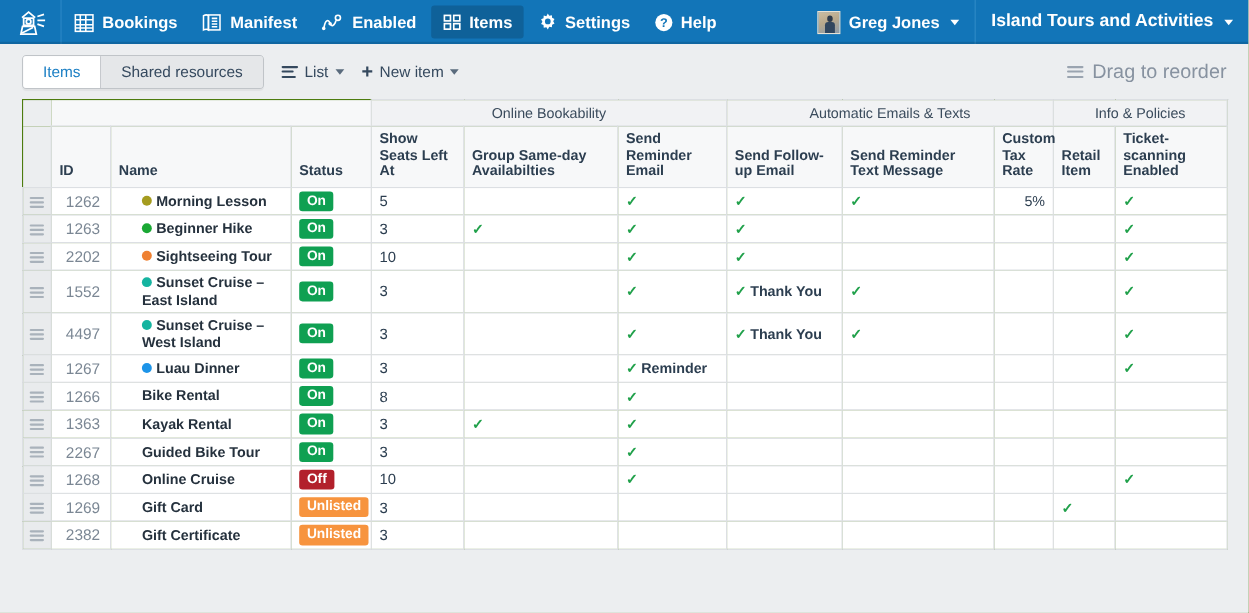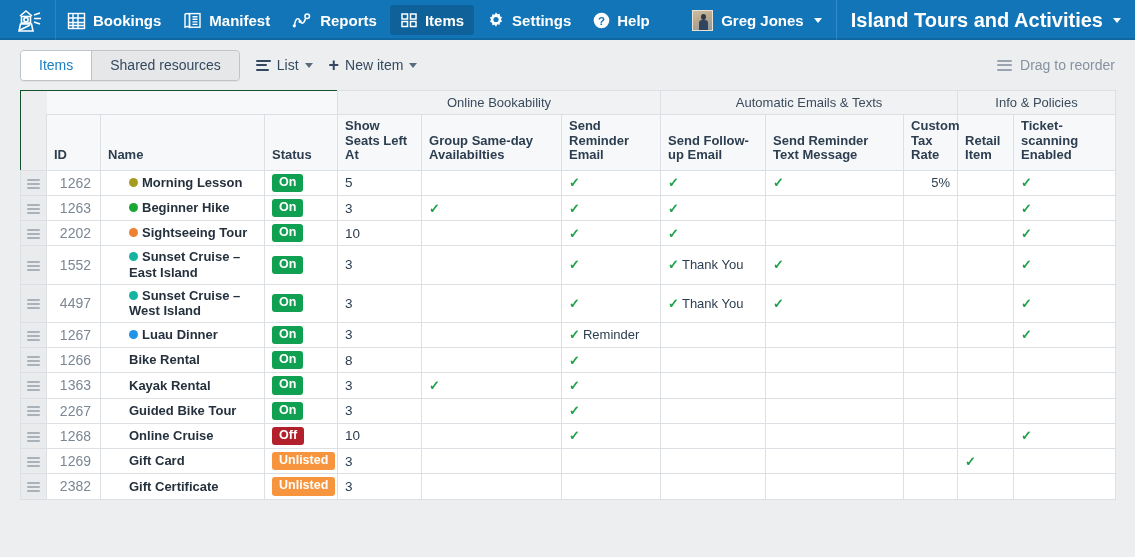--- a/index.html
+++ b/index.html
@@ -69,21 +69,21 @@
   .avatar::after {
     content:"";
     position:absolute; left:6px; top:9px;
     width:9px; height:12px;
     background:#31465e;
     border-radius:3px 3px 0 0;
   }
   .org-cell {
     display: flex; align-items: center; gap: 8px;
     padding: 0 14px 0 14px;
-    font-size: 20px;
+    font-size: 16px;
   }
   .caret-d {
     display:inline-block;
     width:0;height:0;
     border-left:5px solid transparent;
     border-right:5px solid transparent;
     border-top:6px solid currentColor;
     margin-left:2px;
   }
 
@@ -136,37 +136,37 @@
   }
   .caret-sm {
     display:inline-block;
     width:0;height:0;
     border-left:4px solid transparent;
     border-right:4px solid transparent;
     border-top:5px solid #5a6b7d;
   }
   .tb-right {
     margin-left:auto;
-    display:flex; gap:8px;
-    color:#8792a0; font-size:14px;
+    display:flex; align-items:center; gap:8px;
+    color:#8792a0; font-size:18px;
   }
   .ham-gray { display:inline-block; width:15px; }
   .ham-gray i { display:block; height:2px; background:#9aa4b0; margin:2.5px 0; border-radius:1px; }
 
   
   #tablewrap {
     padding: 0 20px;
   }
   table {
     border-collapse: collapse;
     width: 1095px;
     table-layout: fixed;
     font-size: 13px;
     color: #2c3e50;
-    background:#14532d;
+    background:#4d7c0f;
   }
   
   tr.grouphead th {
     background: #f1f2f4;
     border: 1px solid #dcdfe3;
     border-bottom: none;
     font-size: 13px;
     font-weight: normal;
     color: #3a4b5c;
     height: 24px;
@@ -240,21 +240,21 @@
   .badge {
     display:inline-block;
     color:#fff;
     font-weight:bold;
     font-size:12.5px;
     border-radius:3px;
     padding:1px 7px 2px;
     line-height:1.22;
   }
   .chk { color:#21a14b; font-size:13px; font-weight:bold; }
-  .chklabel { color:#2c3e50; font-size:13px; font-weight:normal; margin-left:3px; }
+  .chklabel { color:#2c3e50; font-size:13px; font-weight:bold; margin-left:3px; }
   td.num { font-size:13.5px; color:#2c3e50; }
   td.taxrate { text-align:right; font-size:13px; }
 </style>
 </head>
 <body>
 
 <div id="topnav">
   <div class="logo-cell">
     <svg class="ico" width="30" height="28" viewBox="0 0 30 28" fill="none" stroke="#ffffff" stroke-width="1.6">
       <path d="M7 10 L13 5 L19 10"></path>
@@ -289,21 +289,21 @@
 
   <div class="navitem">
     <span>
       <svg class="ico" width="21" height="19" viewBox="0 0 21 19" fill="none" stroke="#fff" stroke-width="1.5">
         <path d="M2.5 14.5 C3.5 7 6.5 6 8 10 C9.3 13.5 12 13 13.5 7.5"></path>
         <circle cx="2.3" cy="14.8" r="1.6" fill="#fff" stroke="none"></circle>
         <circle cx="8.1" cy="10.5" r="1.6" fill="#fff" stroke="none"></circle>
         <circle cx="15.2" cy="5.2" r="2.3"></circle>
       </svg>
     </span>
-    <span>Reports</span>
+    <span>Enabled</span>
   </div>
 
   <div class="navitem active">
     <span>
       <svg class="ico" width="18" height="18" viewBox="0 0 18 18" fill="none" stroke="#fff" stroke-width="1.5">
         <rect x="2" y="3" width="5.5" height="5"></rect>
         <rect x="10.5" y="3" width="5.5" height="5"></rect>
         <rect x="2" y="10.5" width="5.5" height="5"></rect>
         <rect x="10.5" y="10.5" width="5.5" height="5"></rect>
       </svg>

